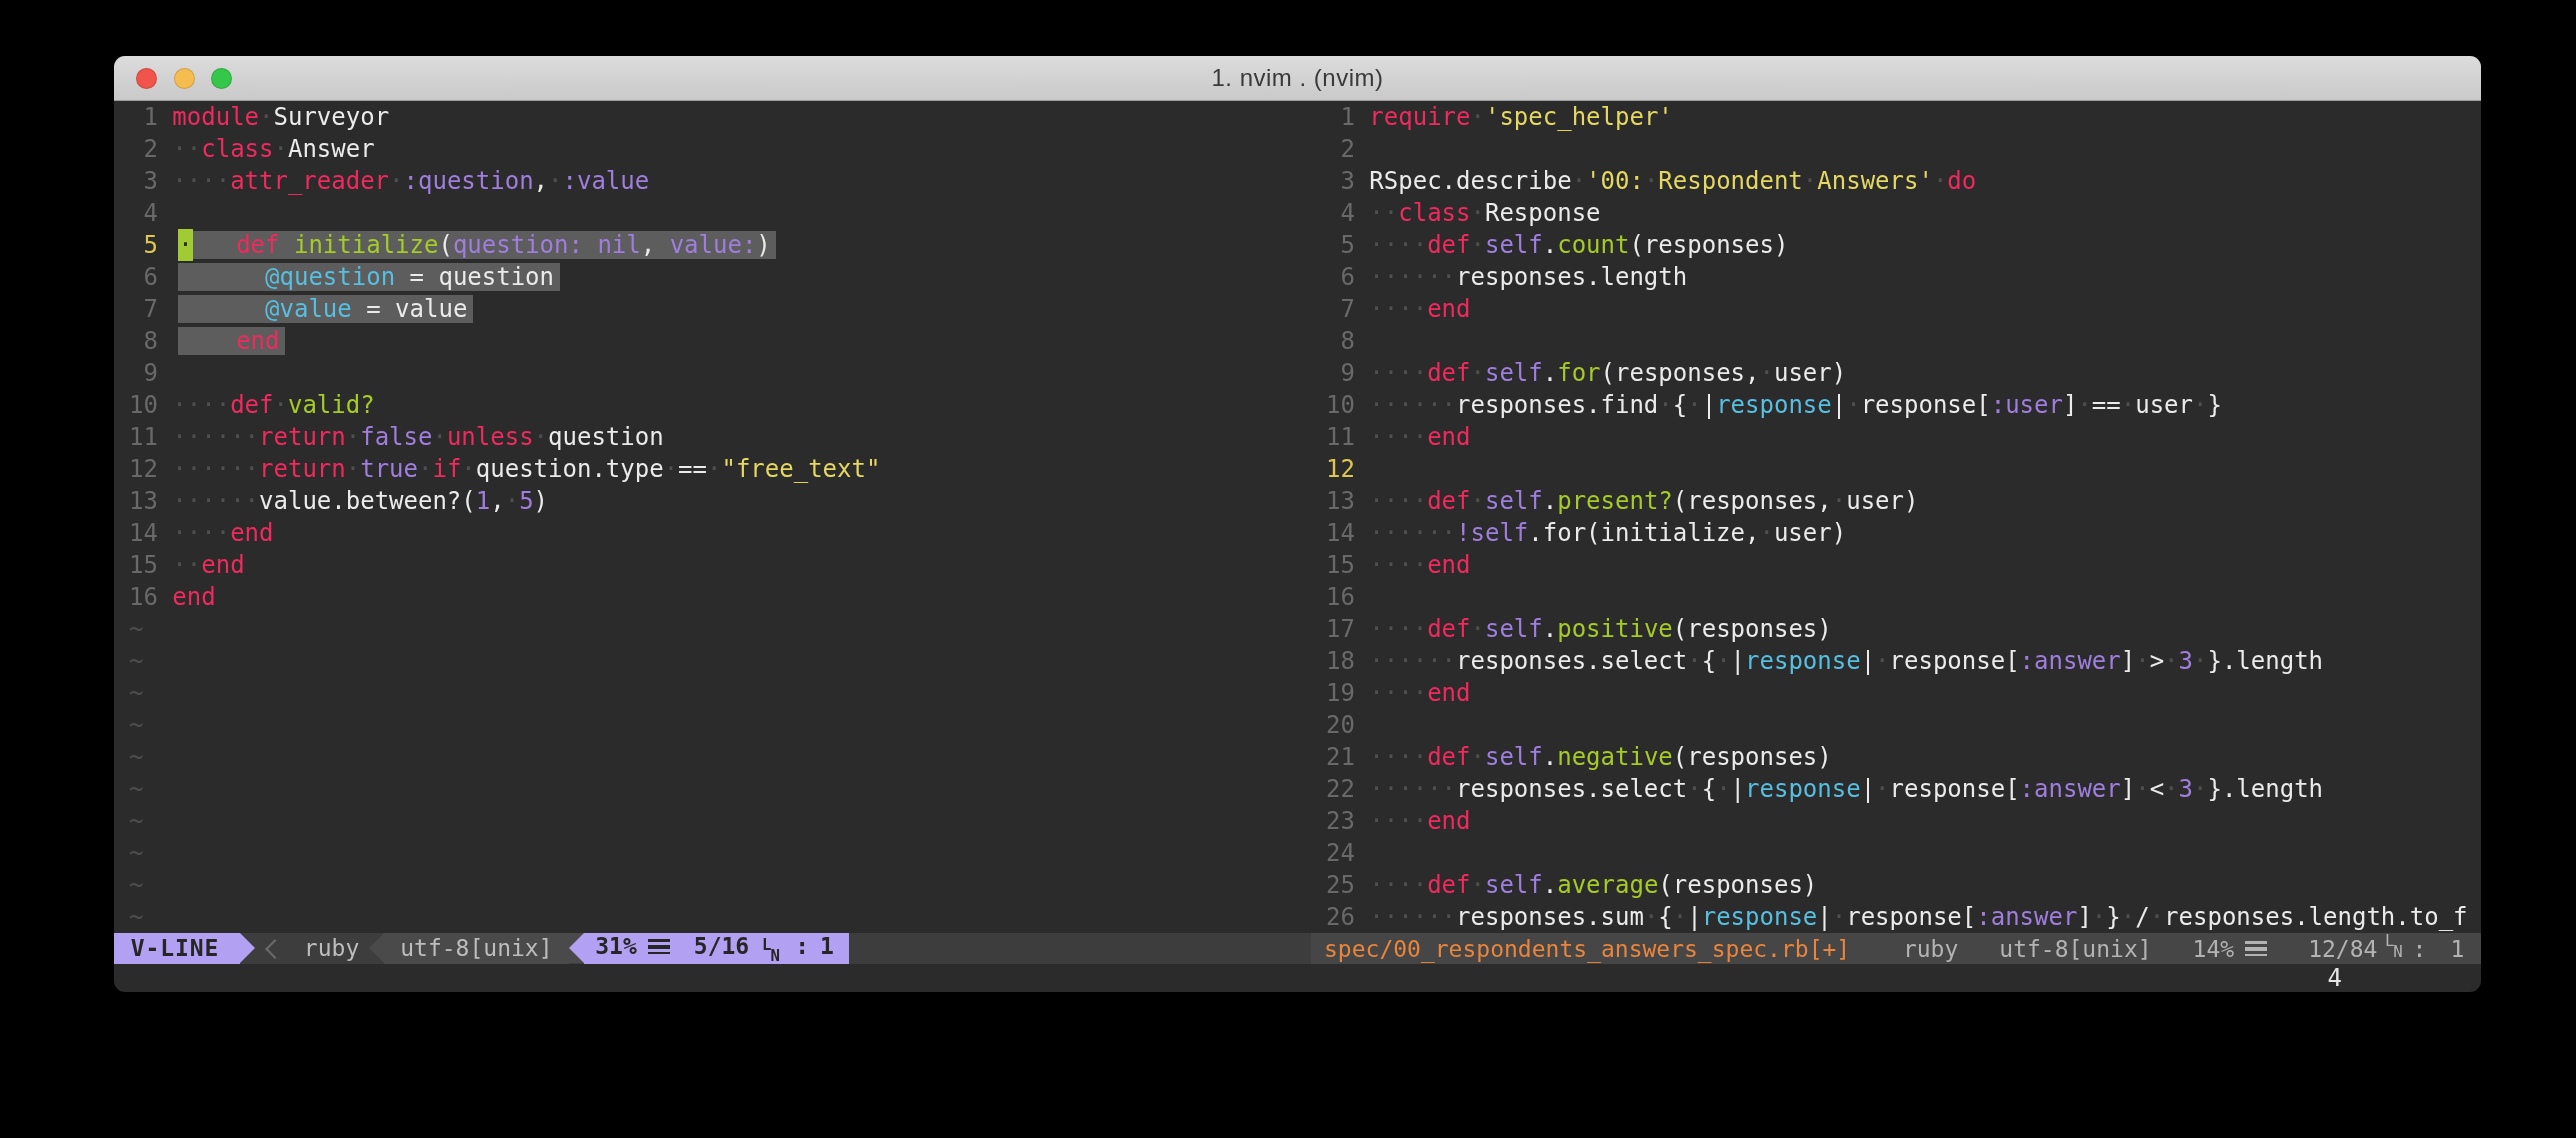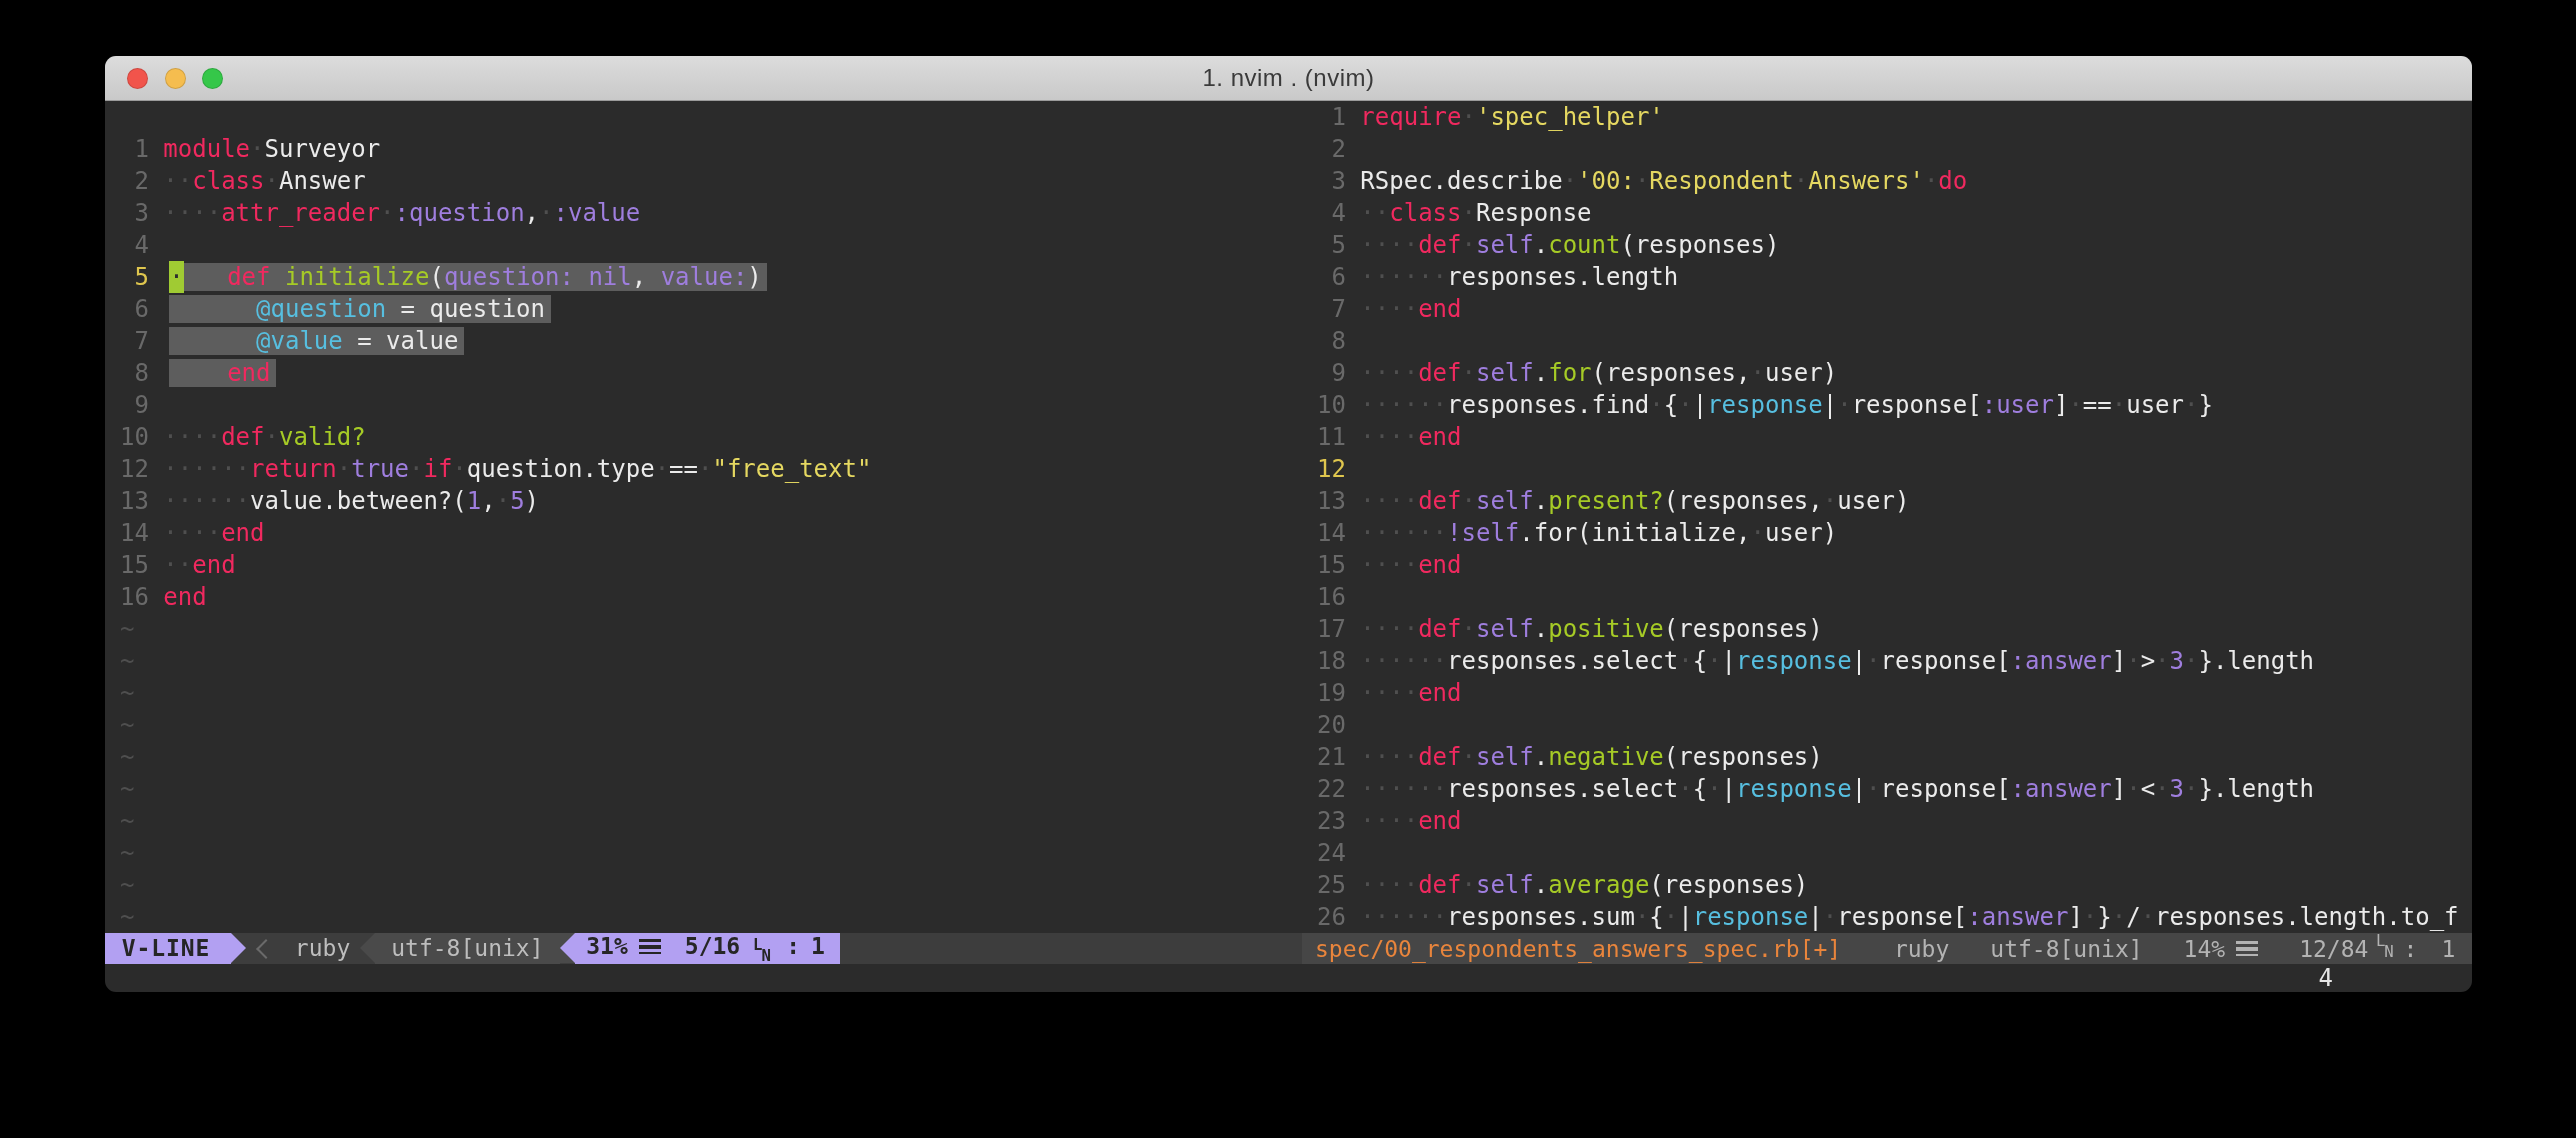--- a/index.html
+++ b/index.html
@@ -1,18 +1,18 @@
 <!DOCTYPE html>
 <html style="font-size:15px"><head>
 <meta charset="utf-8">
 <style>
   html,body{margin:0;padding:0;background:#000;}
   .screen{position:relative;width:2576px;height:1138px;background:#000;overflow:hidden;
           font-family:"DejaVu Sans Mono",monospace;}
-  .term-window{position:absolute;left:105px;top:56px;width:2367px;height:936px;
+  .term-window{position:absolute;left:114px;top:56px;width:2367px;height:936px;
                border-radius:11px;overflow:hidden;background:var(--bg,#2b2b2b);
                box-shadow:0 24px 65px rgba(0,0,0,.75);}
   
   .titlebar{position:relative;height:44px;
             background:linear-gradient(#dcdcdc,#c9c9c9);
             border-bottom:0.9px solid #9b9b9b;
             display:flex;align-items:center;justify-content:center;}
   .title-text{font-family:"Liberation Sans","DejaVu Sans",sans-serif;font-size:24px;
               color:#3a3a3a;letter-spacing:0.5px;}
   .traffic{position:absolute;left:22px;top:0;height:44px;display:flex;align-items:center;gap:16.7px;}
@@ -97,20 +97,21 @@
               <div class="row"><span class="linenr">1</span><span class="linebody"><span class="tok-kw">module</span><span class="tok-ws">·</span><span class="tok-txt">Surveyor</span></span></div>
               <div class="row"><span class="linenr">2</span><span class="linebody"><span class="tok-ws">··</span><span class="tok-kw">class</span><span class="tok-ws">·</span><span class="tok-txt">Answer</span></span></div>
               <div class="row"><span class="linenr">3</span><span class="linebody"><span class="tok-ws">····</span><span class="tok-kw">attr_reader</span><span class="tok-ws">·</span><span class="tok-sym">:question</span><span class="tok-txt">,</span><span class="tok-ws">·</span><span class="tok-sym">:value</span></span></div>
               <div class="row"><span class="linenr">4</span><span class="linebody"></span></div>
               <div class="row"><span class="linenr hl">5</span><span class="linebody sel"><span class="tok-cur">·</span><span class="tok-txt">   </span><span class="tok-kw">def</span><span class="tok-txt"> </span><span class="tok-fn">initialize</span><span class="tok-txt">(</span><span class="tok-sym">question:</span><span class="tok-txt"> </span><span class="tok-sym">nil</span><span class="tok-txt">, </span><span class="tok-sym">value:</span><span class="tok-txt">)</span></span></div>
               <div class="row"><span class="linenr">6</span><span class="linebody sel"><span class="tok-txt">      </span><span class="tok-var">@question</span><span class="tok-txt"> = question</span></span></div>
               <div class="row"><span class="linenr">7</span><span class="linebody sel"><span class="tok-txt">      </span><span class="tok-var">@value</span><span class="tok-txt"> = value</span></span></div>
               <div class="row"><span class="linenr">8</span><span class="linebody sel"><span class="tok-txt">    </span><span class="tok-kw">end</span></span></div>
               <div class="row"><span class="linenr">9</span><span class="linebody"></span></div>
               <div class="row"><span class="linenr">10</span><span class="linebody"><span class="tok-ws">····</span><span class="tok-kw">def</span><span class="tok-ws">·</span><span class="tok-fn">valid?</span></span></div>
+              <div class="row"><span class="linenr">11</span><span class="linebody"><span class="tok-ws">······</span><span class="tok-kw">return</span><span class="tok-ws">·</span><span class="tok-sym">false</span><span class="tok-ws">·</span><span class="tok-kw">unless</span><span class="tok-ws">·</span><span class="tok-txt">question</span></span></div>
               <div class="row"><span class="linenr">12</span><span class="linebody"><span class="tok-ws">······</span><span class="tok-kw">return</span><span class="tok-ws">·</span><span class="tok-sym">true</span><span class="tok-ws">·</span><span class="tok-kw">if</span><span class="tok-ws">·</span><span class="tok-txt">question.type</span><span class="tok-ws">·</span><span class="tok-txt">==</span><span class="tok-ws">·</span><span class="tok-str">"free_text"</span></span></div>
               <div class="row"><span class="linenr">13</span><span class="linebody"><span class="tok-ws">······</span><span class="tok-txt">value.between?(</span><span class="tok-sym">1</span><span class="tok-txt">,</span><span class="tok-ws">·</span><span class="tok-sym">5</span><span class="tok-txt">)</span></span></div>
               <div class="row"><span class="linenr">14</span><span class="linebody"><span class="tok-ws">····</span><span class="tok-kw">end</span></span></div>
               <div class="row"><span class="linenr">15</span><span class="linebody"><span class="tok-ws">··</span><span class="tok-kw">end</span></span></div>
               <div class="row"><span class="linenr">16</span><span class="linebody"><span class="tok-kw">end</span></span></div>
               <div class="row"><span class="tilde">~</span></div>
               <div class="row"><span class="tilde">~</span></div>
               <div class="row"><span class="tilde">~</span></div>
               <div class="row"><span class="tilde">~</span></div>
               <div class="row"><span class="tilde">~</span></div>

